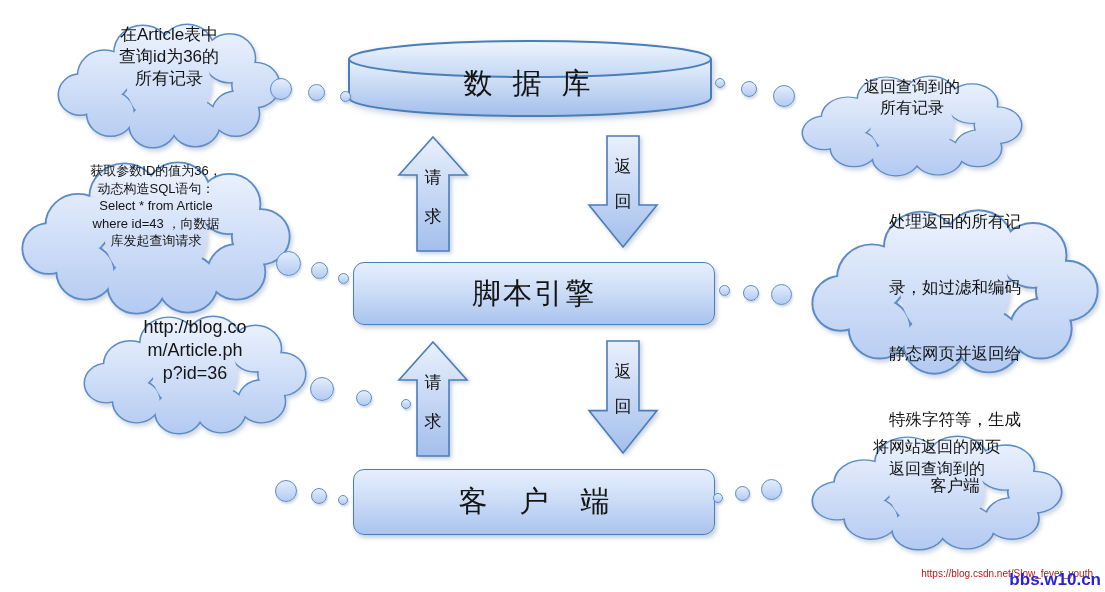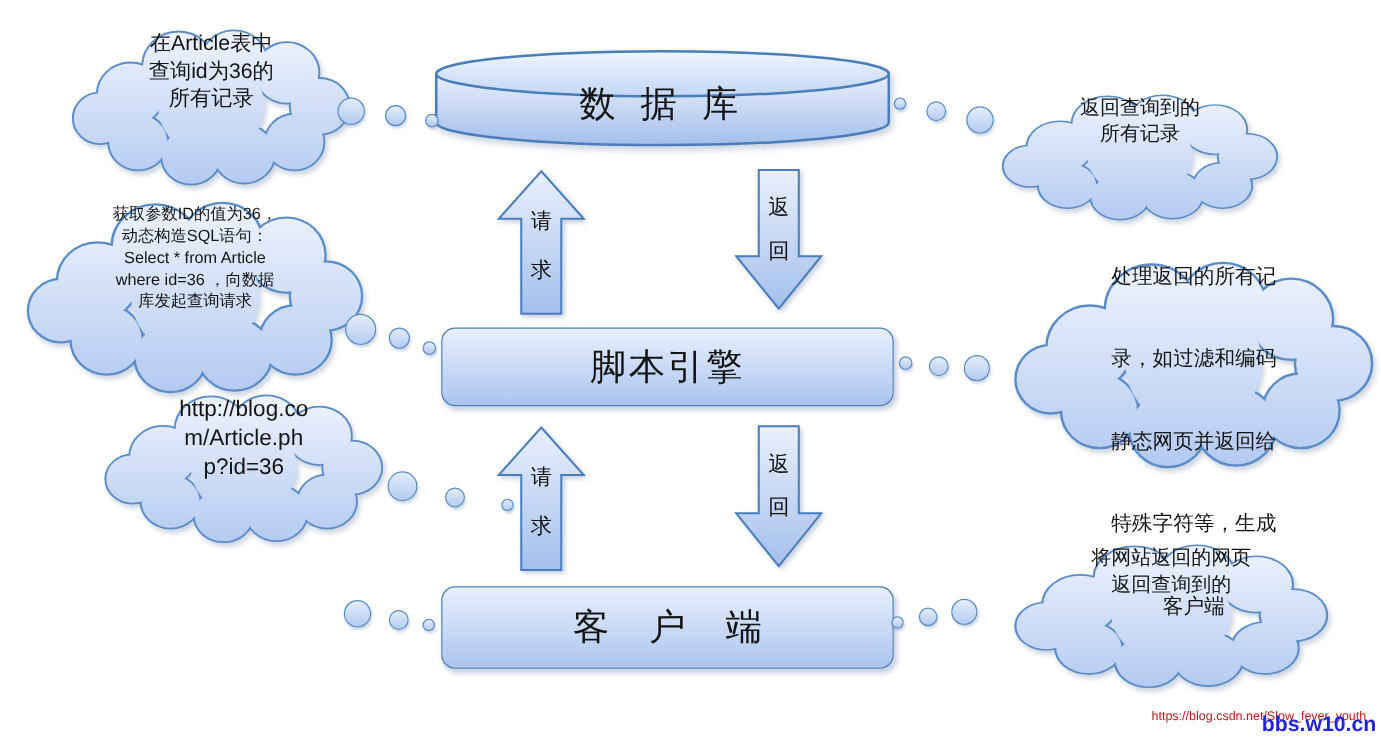--- a/index.html
+++ b/index.html
@@ -138,21 +138,21 @@
   </div>
 
   <div class="cloud cloud-2">
     <svg class="cloud-svg" viewBox="0 0 220 130" preserveAspectRatio="none">
         <use href="#cloud-shape"></use>
       </svg>
     <div class="cloud-text">
       <span>获取参数ID的值为36，</span>
       <span>动态构造SQL语句：</span>
       <span>Select * from Article</span>
-      <span>where id=36 ，向数据</span>
+      <span>where id=43 ，向数据</span>
       <span>库发起查询请求</span>
     </div>
   </div>
 
   <div class="cloud cloud-3">
     <svg class="cloud-svg" viewBox="0 0 220 130" preserveAspectRatio="none">
         <use href="#cloud-shape"></use>
       </svg>
     <div class="cloud-text">
       <span>http://blog.co</span>

